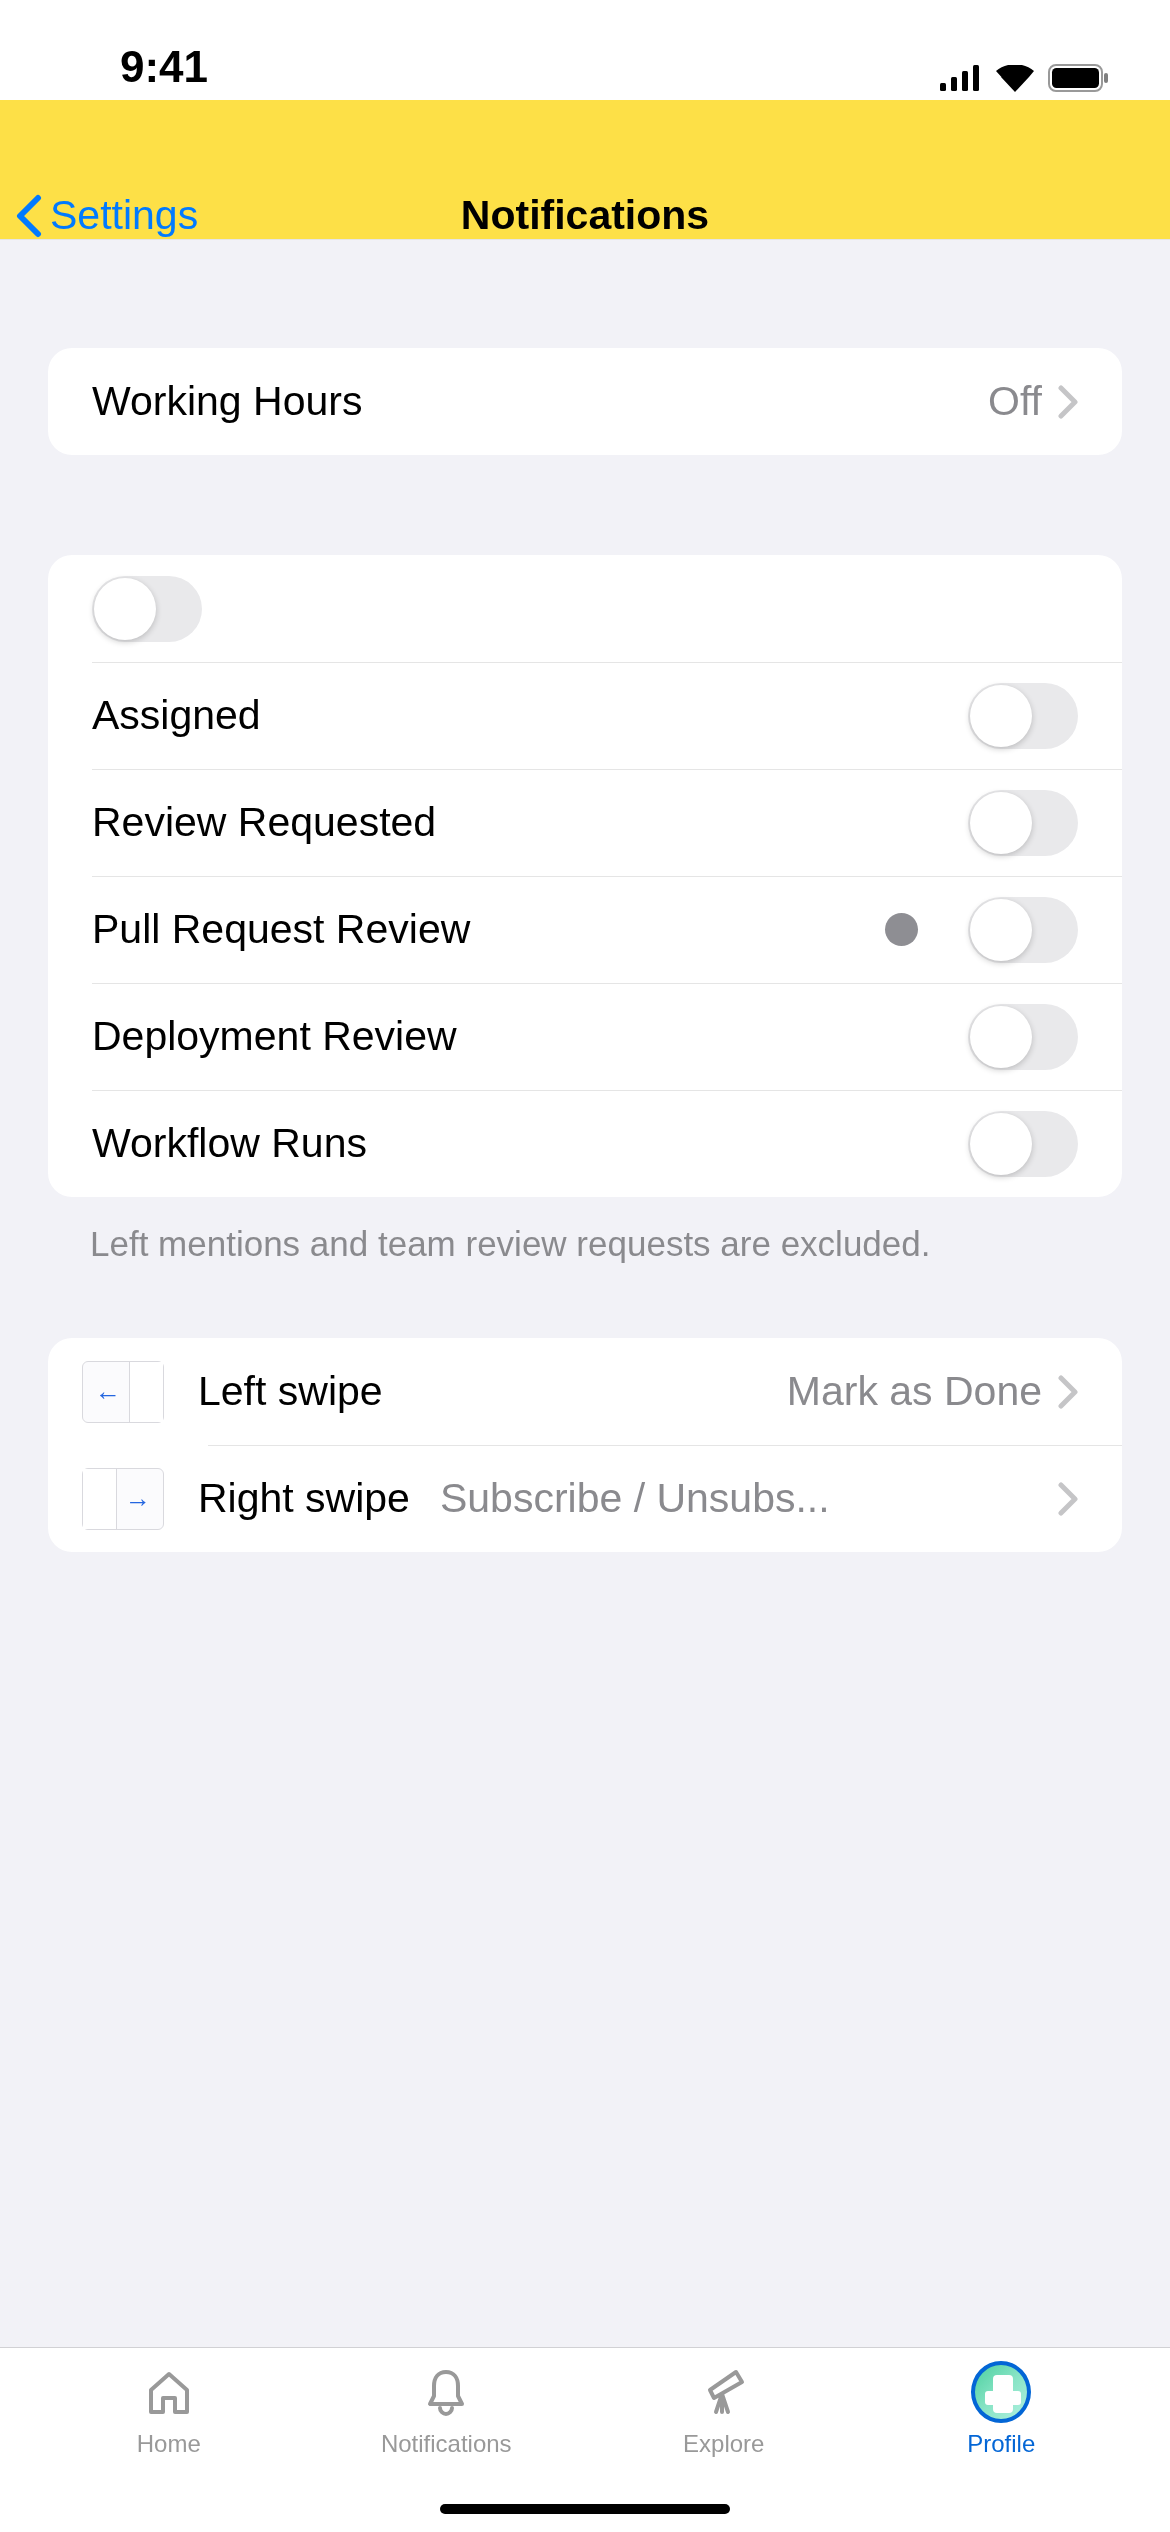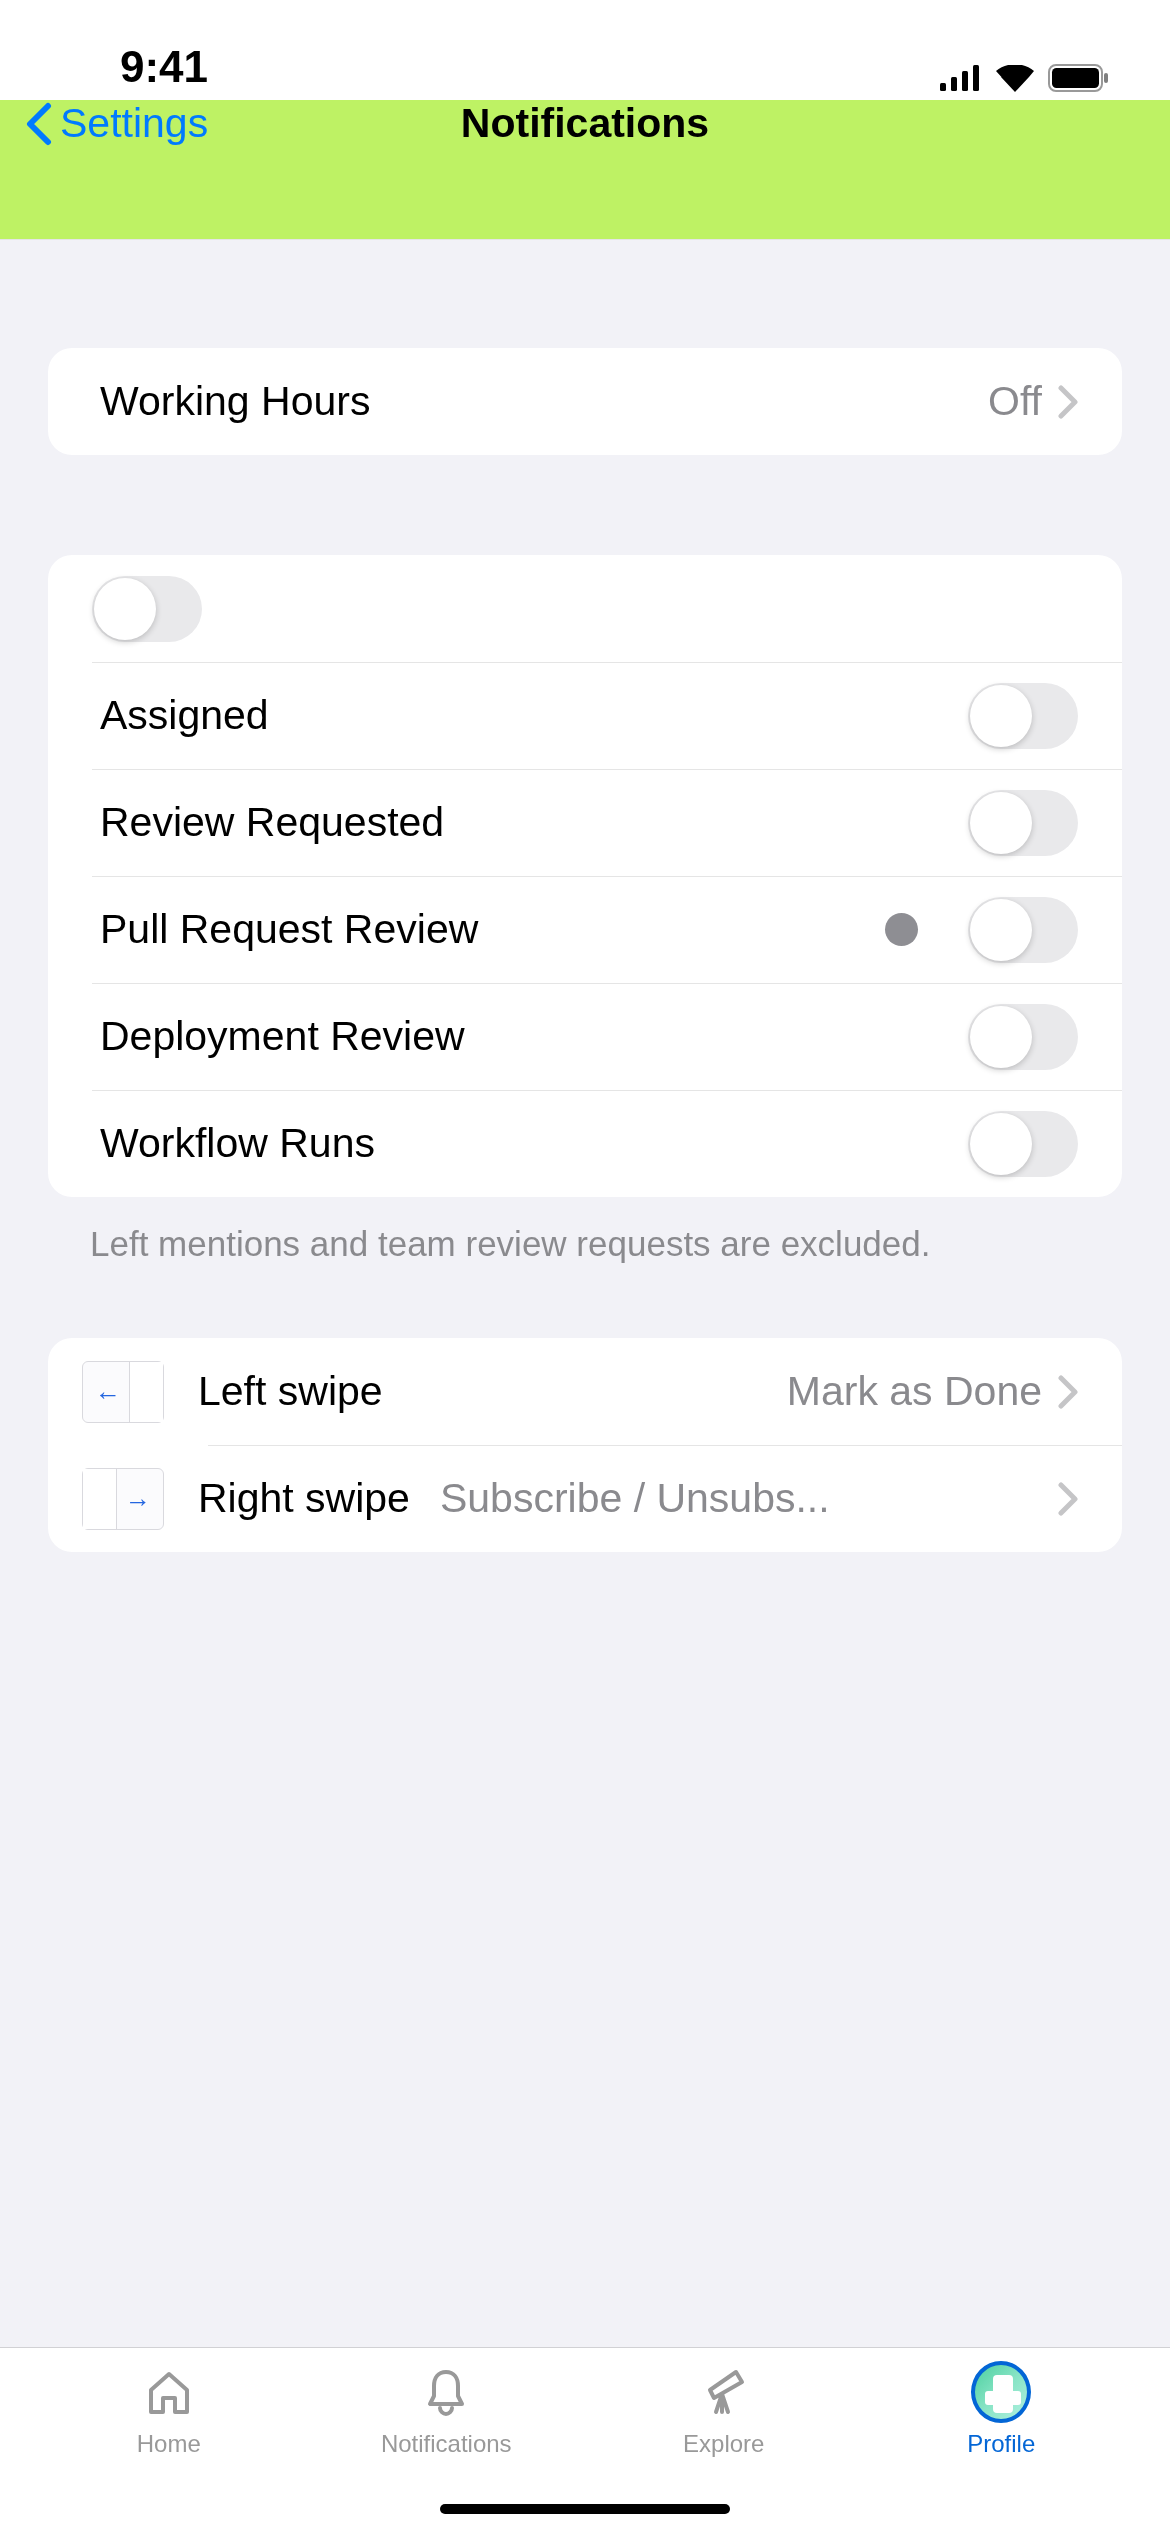--- a/index.html
+++ b/index.html
@@ -29,26 +29,26 @@
     .status-icons {
       display: flex;
       align-items: center;
       gap: 14px;
     }
     .signal-icon svg, .wifi-icon svg, .battery-icon svg { display: block; }
     
     
     .nav-bar {
       height: 140px;
-      background: #bef264;
-      display: flex;
-      align-items: flex-start;
+      background: #fde047;
+      display: flex;
+      align-items: flex-end;
       position: relative;
       border-bottom: 1px solid #e5e5e5;
-      padding: 0 24px;
+      padding: 0 14px;
     }
     .back-button {
       display: flex;
       align-items: center;
       gap: 8px;
       font-size: 41px;
       color: #007aff;
     }
     .back-chevron svg { display: block; }
     .nav-title {
@@ -107,21 +107,20 @@
     }
     
     .list-row.with-icon + .list-row.with-icon::before {
       left: 160px;
     }
     
     .row-label {
       font-size: 41px;
       color: #000;
       flex: 1;
-      margin-left: 8px;
     }
     .row-value {
       font-size: 41px;
       color: #8a8a8e;
       white-space: nowrap;
       overflow: hidden;
       text-overflow: ellipsis;
       max-width: 480px;
     }
     .row-chevron {

